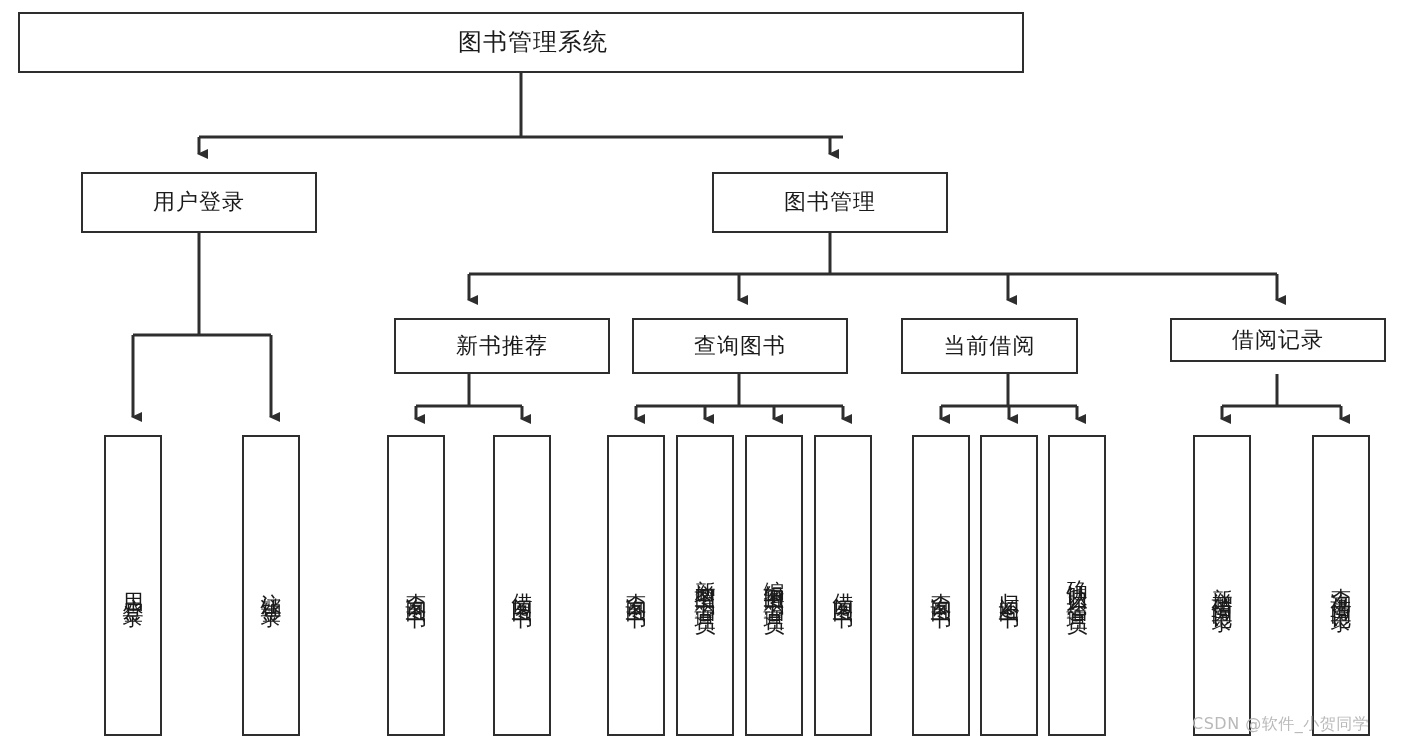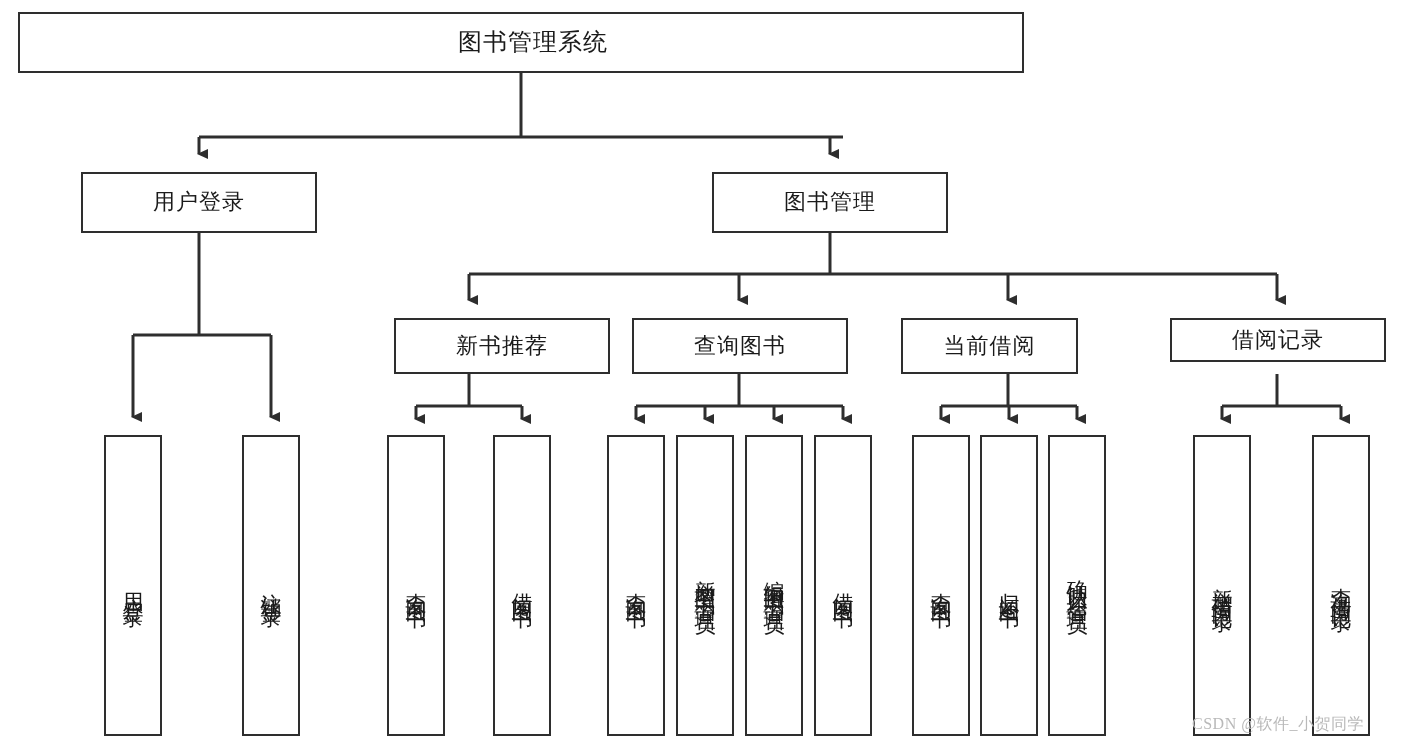--- a/index.html
+++ b/index.html
@@ -186,15 +186,15 @@
     <span class="vlabel">确认归还（管理员）</span>
   </div>
 
   <div class="node vert" style="left:1193px; top:435px; width:58px; height:301px;">
     <span class="vlabel">新增借阅记录</span>
   </div>
   <div class="node vert" style="left:1312px; top:435px; width:58px; height:301px;">
     <span class="vlabel">查询借阅记录</span>
   </div>
 
-  <div class="watermark" style="left:1192px; top:714px;font-family:Liberation Serif, serif;">CSDN @软件_小贺同学</div>
+  <div class="watermark" style="left:1192px; top:714px;">CSDN @软件_小贺同学</div>
 
 </div>
 
 </body></html>

